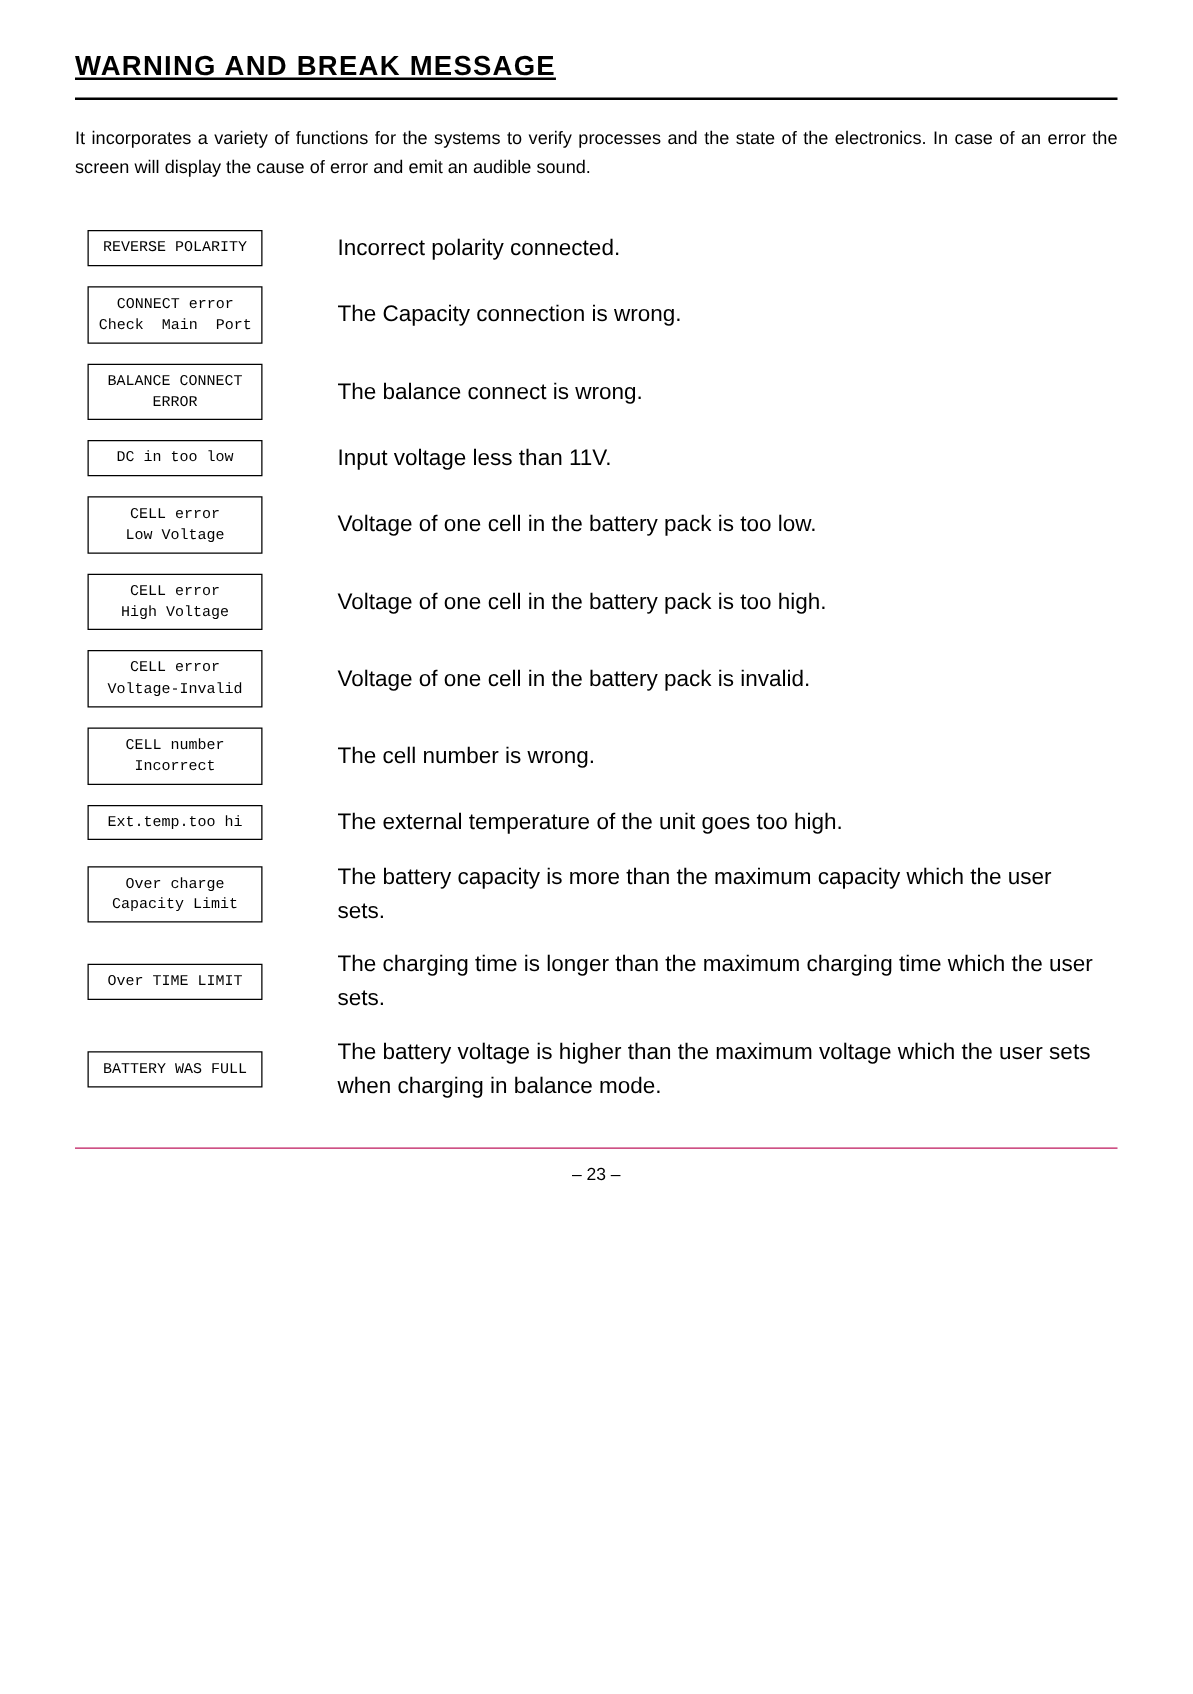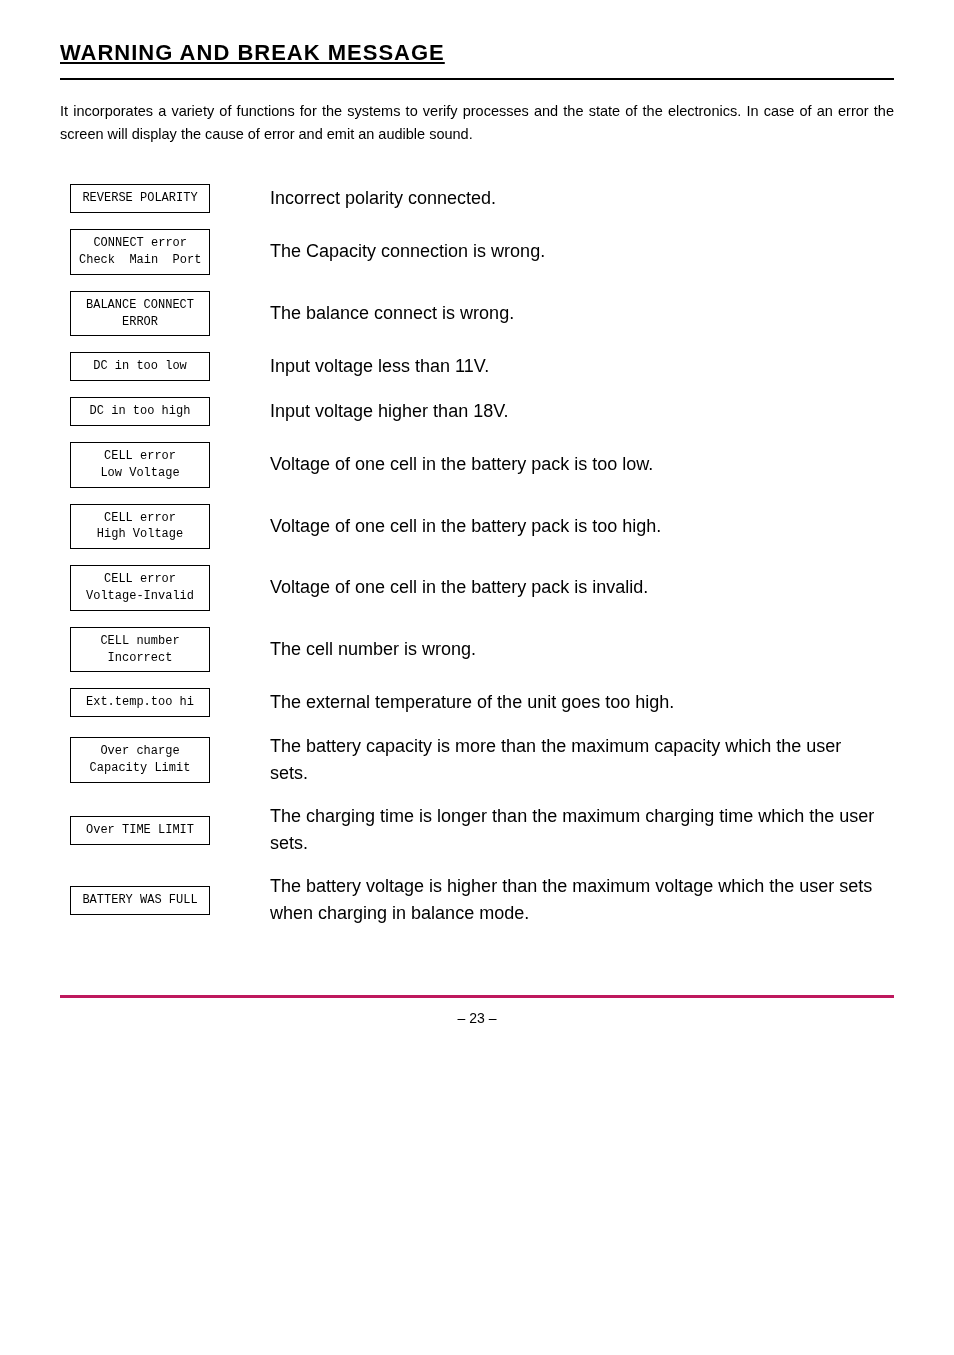--- a/index.html
+++ b/index.html
@@ -74,24 +74,24 @@
       white-space: pre;
       text-align: center;
     }
 
     .error-description {
       font-size: 18px;
       line-height: 1.5;
     }
 
     .page-footer {
-      border-top: 3px solid #be185d;
+      border-top: 1px solid #be185d;
       text-align: center;
       padding-top: 12px;
-      margin-top: 60px;
+      margin-top: 28px;
       font-size: 14px;
     }
   </style>
 </head>
 <body>
 
 <div class="page-container">
 
   <h1 class="section-title">WARNING  AND  BREAK MESSAGE</h1>
   <hr class="divider-top">
@@ -110,24 +110,20 @@
           <td><span class="error-description">The Capacity connection is wrong.</span></td>
         </tr>
         <tr>
           <td><div class="error-code-box">BALANCE CONNECT
 ERROR</div></td>
           <td><span class="error-description">The balance connect is wrong.</span></td>
         </tr>
         <tr>
           <td><div class="error-code-box">DC in too low</div></td>
           <td><span class="error-description">Input voltage less than 11V.</span></td>
-        </tr>
-        <tr>
-          <td><div class="error-code-box">DC in too high</div></td>
-          <td><span class="error-description">Input voltage higher than 18V.</span></td>
         </tr>
         <tr>
           <td><div class="error-code-box">CELL error
 Low Voltage</div></td>
           <td><span class="error-description">Voltage of one cell in the battery pack is too low.</span></td>
         </tr>
         <tr>
           <td><div class="error-code-box">CELL error
 High Voltage</div></td>
           <td><span class="error-description">Voltage of one cell in the battery pack is too high.</span></td>

